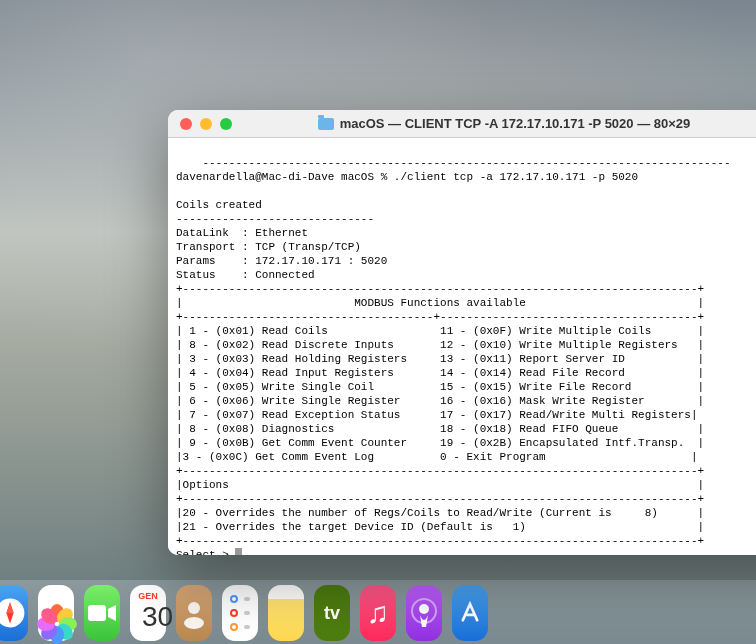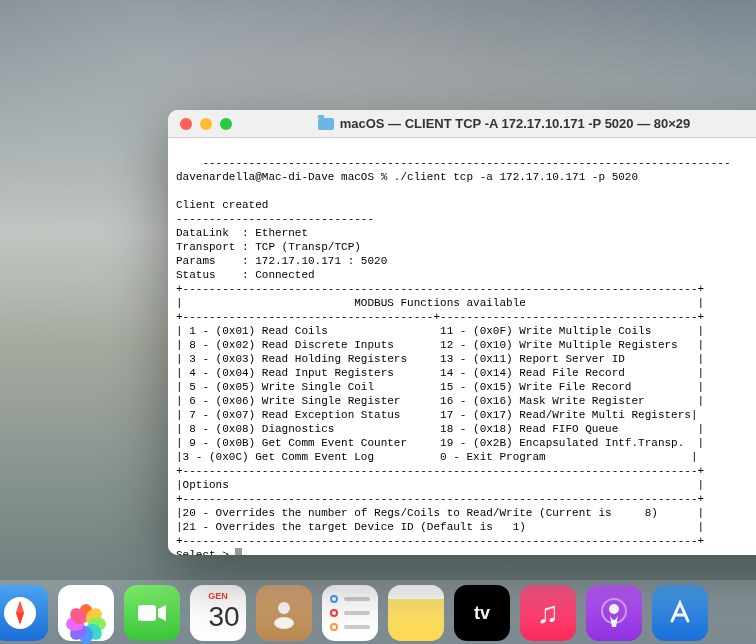--- a/index.html
+++ b/index.html
@@ -152,38 +152,38 @@
       height: 70px;
       display: flex;
       align-items: flex-end;
       justify-content: flex-start;
       gap: 10px;
       padding: 0 0 3px 0;
       z-index: 5;
     }
     
     .dock-item {
-      width: 56px;
+      width: 36px;
       height: 56px;
       border-radius: 13px;
       display: flex;
       align-items: center;
       justify-content: center;
       font-size: 28px;
       position: relative;
     }
     
     .dock-appstore { background: linear-gradient(180deg, #4aa3f0 0%, #1a6ed8 100%); }
     .dock-photos { background: #fff; }
     .dock-facetime { background: linear-gradient(180deg, #7aed6a 0%, #3ac43a 100%); }
     .dock-calendar { background: #fff; }
     .dock-contacts { background: linear-gradient(180deg, #d8a878 0%, #b88850 100%); }
     .dock-reminders { background: #fff; }
     .dock-notes { background: linear-gradient(180deg, #ffe880 0%, #ffd850 100%); }
-    .dock-tv { background: #000000; margin-top: 40px; }
+    .dock-tv { background: #4d7c0f; margin-top: 40px; }
     .dock-music { background: linear-gradient(180deg, #ff5a8a 0%, #ff2a5a 100%); }
     .dock-podcasts { background: linear-gradient(180deg, #c060ff 0%, #9030e0 100%); }
     .dock-appstore2 { background: linear-gradient(180deg, #4aa3f0 0%, #1a6ed8 100%); }
     
     .cal-top {
       position: absolute;
       top: 6px;
       left: 0;
       right: 0;
       font-size: 9px;
@@ -262,21 +262,21 @@
     </div>
     <div class="title-text">
       <span class="folder-icon"></span>
       <span>macOS — CLIENT TCP -A 172.17.10.171 -P 5020 — 80×29</span>
     </div>
   </div>
   <div class="terminal-content">
     <div class="scrollbar"></div><span>--------------------------------------------------------------------------------</span>
 <span>davenardella@Mac-di-Dave macOS % ./client tcp -a 172.17.10.171 -p 5020</span>
 
-<span>Client created</span>
+<span>Coils created</span>
 <span>------------------------------</span>
 <span>DataLink  : Ethernet</span>
 <span>Transport : TCP (Transp/TCP)</span>
 <span>Params    : 172.17.10.171 : 5020</span>
 <span>Status    : Connected</span>
 <span>+------------------------------------------------------------------------------+</span>
 <span>|                          MODBUS Functions available                          |</span>
 <span>+--------------------------------------+---------------------------------------+</span>
 <span>| 1 - (0x01) Read Coils                 11 - (0x0F) Write Multiple Coils       |</span>
 <span>| 8 - (0x02) Read Discrete Inputs       12 - (0x10) Write Multiple Registers   |</span>

